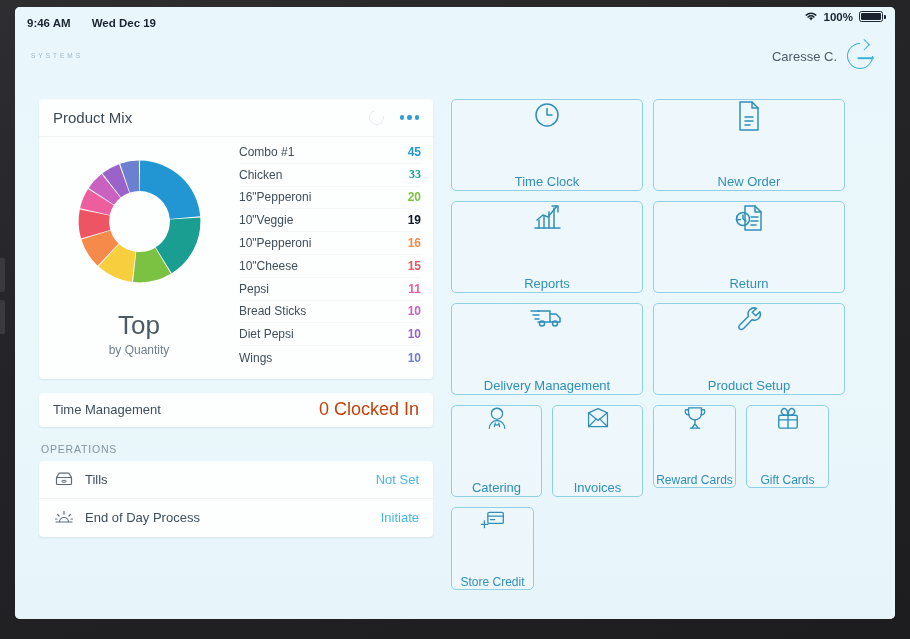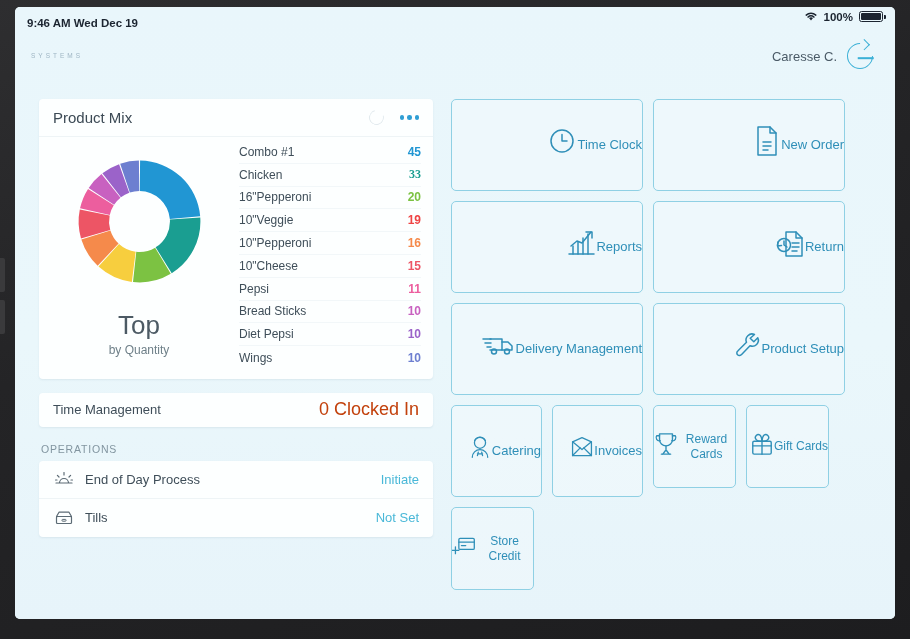--- a/index.html
+++ b/index.html
@@ -27,21 +27,21 @@
     position: absolute; inset: 0;
     background: linear-gradient(180deg,#e9f6fb 0%,#eaf7fb 55%,#e7f4fa 100%);
   }
 
   
   .statusbar {
     position: absolute; left: 0; top: 0; width: 100%; height: 20px;
     display: flex; align-items: center; padding: 0 12px;
     font-size: 11.5px; font-weight: bold; color: #1b2430;
   }
-  .sb-left { display: flex; gap: 3px; align-items: center; margin-top: 12px; }
+  .sb-left { display: flex; gap: 21px; align-items: center; margin-top: 12px; }
   .sb-right { margin-left: auto; display: flex; gap: 6px; }
   .battery {
     width: 24px; height: 11px; border: 1.3px solid #1b2430;
     border-radius: 2.5px; position: relative; padding: 1.3px;
   }
   .battery::after {
     content:""; position:absolute; right:-3.5px; top:3px;
     width:2px; height:4px; background:#1b2430; border-radius:0 1px 1px 0;
   }
   .battery i { display:block; width:100%; height:100%; background:#1b2430; border-radius:1px; }
@@ -140,21 +140,21 @@
   }
   .ops-row:last-child { border-bottom:none; }
   .ops-ic { width: 22px; height:22px; margin-right: 10px; display:flex; align-items:center; justify-content:center; }
   .ops-val { margin-left:auto; color:#49b8d8; }
 
   
   .tiles { display:flex; flex-wrap:wrap; gap: 10px; }
   .tile {
     border: 1px solid #8fd0e4; border-radius: 5px;
     background: rgba(255,255,255,.22);
-    display:flex; flex-direction:row; align-items:center; justify-content:flex-end;
+    display:flex; flex-direction:column; align-items:center; justify-content:space-between;
     color:#2f8fb8;
   }
   .tile .t-ic { margin-bottom: 9px; display:flex; align-items:center; justify-content:center; }
   .tile .t-lb { font-size: 13px; text-align:center; line-height: 1.2; }
   .tile.w2 { width: 192px; height: 92px; }
   .tile.w1 { width: 91px; height: 92px; }
   .tile.sq { width: 83px; height: 83px; }
   .tile.sq .t-lb { font-size: 12px; }
   .tile.sq .t-ic { margin-bottom: 6px; }
   svg { display:block; }
@@ -240,21 +240,21 @@
                   <div class="pm-row">
                     <span class="pm-name">Chicken</span>
                     <span class="pm-val" style="color: rgb(26, 158, 145); font-family: Liberation Serif, serif;">33</span>
                   </div>
                   <div class="pm-row">
                     <span class="pm-name">16"Pepperoni</span>
                     <span class="pm-val" style="color: rgb(124, 194, 66);">20</span>
                   </div>
                   <div class="pm-row">
                     <span class="pm-name">10"Veggie</span>
-                    <span class="pm-val" style="color: #ef4444;">19</span>
+                    <span class="pm-val" style="color: #0f172a;">19</span>
                   </div>
                   <div class="pm-row">
                     <span class="pm-name">10"Pepperoni</span>
                     <span class="pm-val" style="color: rgb(245, 138, 75);">16</span>
                   </div>
                   <div class="pm-row">
                     <span class="pm-name">10"Cheese</span>
                     <span class="pm-val" style="color: rgb(237, 85, 101);">15</span>
                   </div>
                   <div class="pm-row">
@@ -277,49 +277,49 @@
           </div>
         </div>
 
         <div class="card tm-card">
           <span>Time Management</span>
           <span class="tm-val">0 Clocked In</span>
         </div>
 
         <div class="ops-label">OPERATIONS</div>
         <div class="card ops-card">
+
+          <div class="ops-row">
+            <span class="ops-ic">
+              <svg width="20" height="16" viewBox="0 0 20 16">
+                <path d="M2.5 6.5 L5 2.2 H15 L17.5 6.5 Z" fill="none" stroke="#5c6b75" stroke-width="1.2" stroke-linejoin="round"></path>
+                <rect x="2.5" y="6.5" width="15" height="7" rx="1" fill="none" stroke="#5c6b75" stroke-width="1.2"></rect>
+                <rect x="8" y="9.4" width="4" height="1.8" rx=".6" fill="none" stroke="#5c6b75" stroke-width="1"></rect>
+              </svg>
+            </span>
+            <span>Tills</span>
+            <span class="ops-val">Not Set</span>
+          </div>
 
           <div class="ops-row">
             <span class="ops-ic">
               <svg width="20" height="16" viewBox="0 0 20 16">
                 <path d="M5.5 12 A4.5 4.5 0 0 1 14.5 12" fill="none" stroke="#5c6b75" stroke-width="1.2"></path>
                 <line x1="2" y1="12" x2="18" y2="12" stroke="#5c6b75" stroke-width="1.2" stroke-linecap="round"></line>
                 <line x1="10" y1="1.5" x2="10" y2="4" stroke="#5c6b75" stroke-width="1.2" stroke-linecap="round"></line>
                 <line x1="3.4" y1="4.4" x2="5" y2="6" stroke="#5c6b75" stroke-width="1.2" stroke-linecap="round"></line>
                 <line x1="16.6" y1="4.4" x2="15" y2="6" stroke="#5c6b75" stroke-width="1.2" stroke-linecap="round"></line>
                 <line x1="1.5" y1="9" x2="3" y2="9" stroke="#5c6b75" stroke-width="1.2" stroke-linecap="round"></line>
                 <line x1="17" y1="9" x2="18.5" y2="9" stroke="#5c6b75" stroke-width="1.2" stroke-linecap="round"></line>
               </svg>
             </span>
             <span>End of Day Process</span>
             <span class="ops-val">Initiate</span>
           </div>
 
-          <div class="ops-row">
-            <span class="ops-ic">
-              <svg width="20" height="16" viewBox="0 0 20 16">
-                <path d="M2.5 6.5 L5 2.2 H15 L17.5 6.5 Z" fill="none" stroke="#5c6b75" stroke-width="1.2" stroke-linejoin="round"></path>
-                <rect x="2.5" y="6.5" width="15" height="7" rx="1" fill="none" stroke="#5c6b75" stroke-width="1.2"></rect>
-                <rect x="8" y="9.4" width="4" height="1.8" rx=".6" fill="none" stroke="#5c6b75" stroke-width="1"></rect>
-              </svg>
-            </span>
-            <span>Tills</span>
-            <span class="ops-val">Not Set</span>
-          </div>
-
         </div>
       </div>
 
       <div class="col-right">
         <div class="tiles">
               <div class="tile w2">
                 <span class="t-ic">
                   <svg width="30" height="30" viewBox="0 0 30 30">
                     <circle cx="15" cy="15" r="11" stroke="#2f8fb8" fill="none" stroke-width="1.5" stroke-linecap="round" stroke-linejoin="round"></circle>
                     <path d="M15 8.5 V15 H20" stroke="#2f8fb8" fill="none" stroke-width="1.5" stroke-linecap="round" stroke-linejoin="round"></path>

